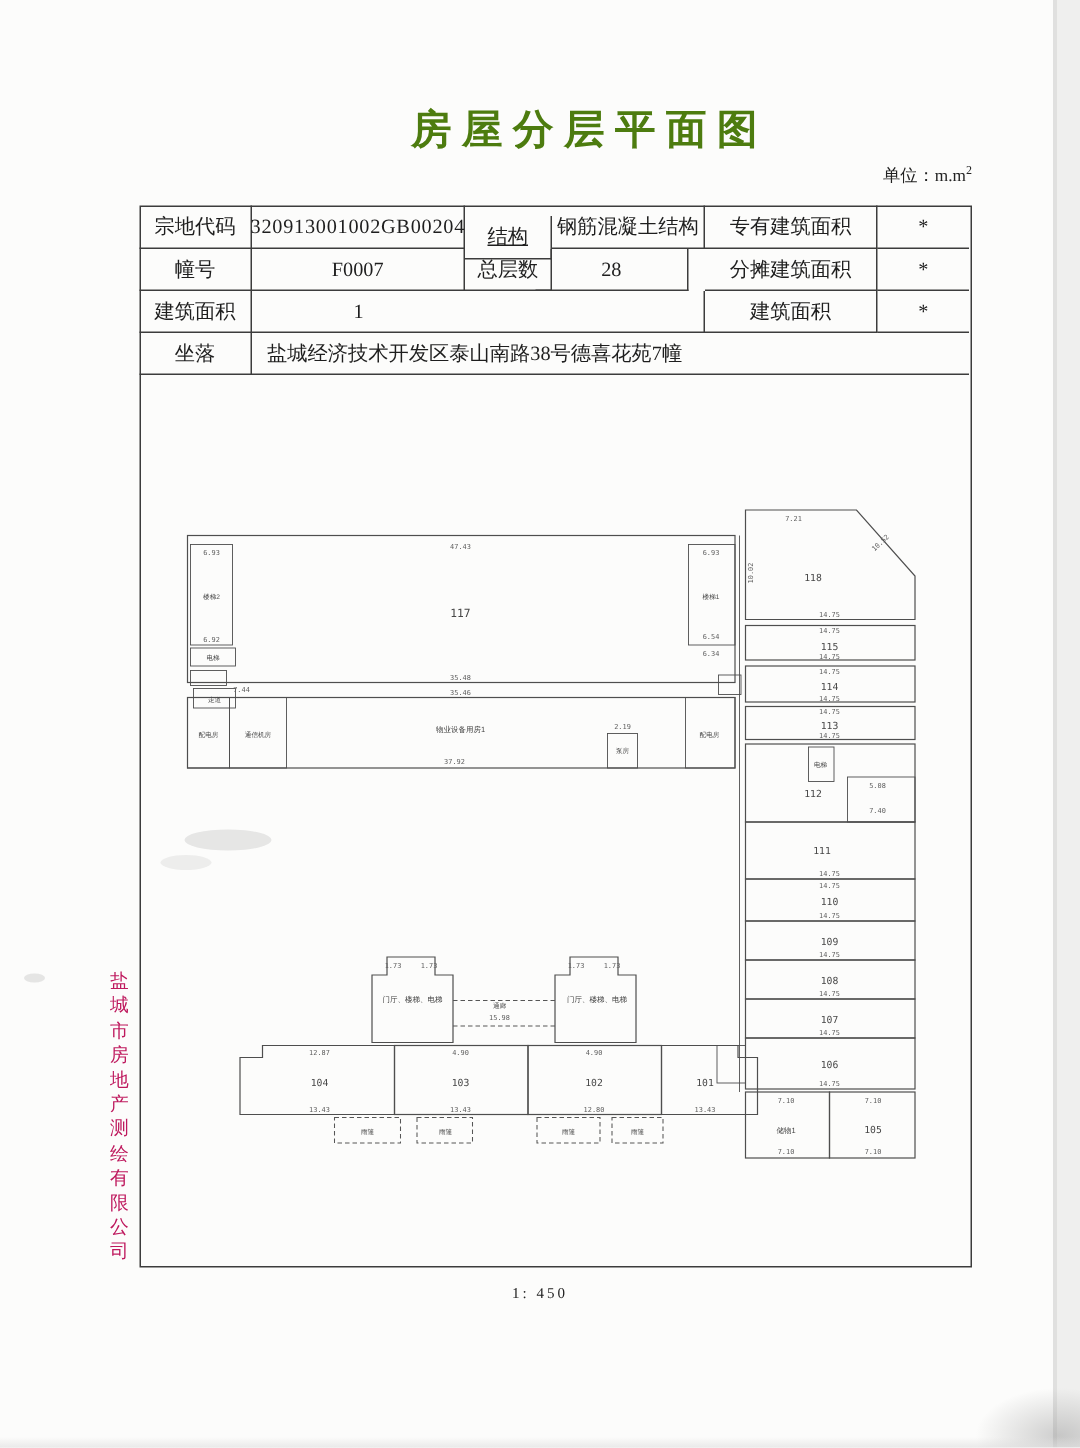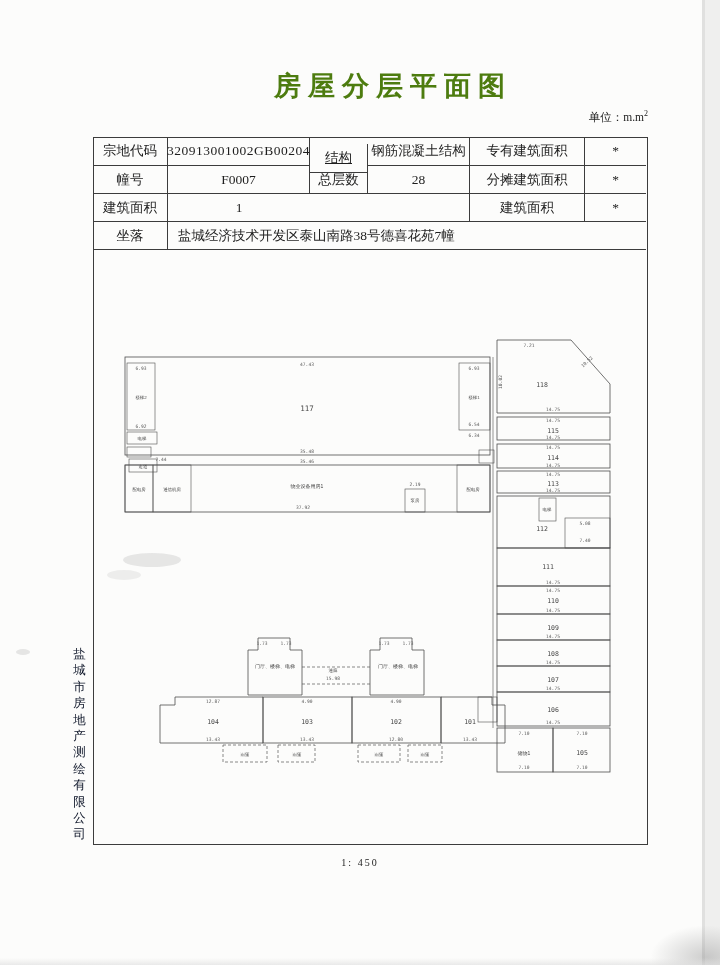--- a/index.html
+++ b/index.html
@@ -21,21 +21,21 @@
   .frame{position:absolute;left:93px;top:137px;width:555px;height:708px;border:1.6px solid #3c3c3c;box-sizing:border-box;}
 
   
   .cell{position:absolute;box-sizing:border-box;border-right:1.2px solid #3c3c3c;border-bottom:1.2px solid #3c3c3c;
         display:flex;align-items:center;justify-content:center;font-size:13.5px;color:#1e1e1e;}
   .cell.nr{border-right:none;}
   .cell.left{justify-content:flex-start;padding-left:10px;}
   .code{letter-spacing:.5px;}
 
   .company{position:absolute;left:72px;top:646px;width:15px;font-size:12.5px;line-height:16.4px;
-           word-break:break-all;text-align:center;color:#0f172a;}
+           word-break:break-all;text-align:center;color:#be185d;}
   .scale{position:absolute;left:0;top:857px;width:720px;text-align:center;font-size:10px;letter-spacing:2px;color:#222;}
 
   svg{position:absolute;left:0;top:0;}
   .w{fill:none;stroke:#4e4e4e;stroke-width:.8;}
   .w2{fill:none;stroke:#4e4e4e;stroke-width:.6;}
   .dash{fill:none;stroke:#565656;stroke-width:.7;stroke-dasharray:3,2;}
   .rm{font:6.5px "DejaVu Sans Mono",monospace;fill:#474747;text-anchor:middle;}
   .rmb{font:7.5px "DejaVu Sans Mono",monospace;fill:#474747;text-anchor:middle;}
   .cn{font:5px "Liberation Sans","DejaVu Sans",sans-serif;fill:#3f3f3f;text-anchor:middle;}
   .cns{font:4.4px "Liberation Sans","DejaVu Sans",sans-serif;fill:#4a4a4a;text-anchor:middle;}
@@ -56,21 +56,21 @@
   <div class="cell" style="left:93px;top:137px;width:75px;height:29px;">宗地代码</div>
   <div class="cell code" style="left:168px;top:137px;width:142px;height:29px;">320913001002GB00204</div>
   <div class="cell" style="left:310px;top:144px;width:58px;height:29px;text-decoration:underline;">结构</div>
   <div class="cell" style="left:470px;top:137px;width:115px;height:29px;">专有建筑面积</div>
   <div class="cell" style="left:368px;top:137px;width:102px;height:29px;">钢筋混凝土结构</div>
   <div class="cell nr" style="left:585px;top:137px;width:61px;height:29px;">*</div>
 
   <div class="cell" style="left:93px;top:166px;width:75px;height:28px;">幢号</div>
   <div class="cell" style="left:168px;top:166px;width:142px;height:28px;">F0007</div>
   <div class="cell" style="left:310px;top:166px;width:58px;height:28px;">总层数</div>
-  <div class="cell" style="left:368px;top:166px;width:102px;height:28px;text-align:center;">28</div>
+  <div class="cell" style="left:357px;top:166px;width:102px;height:28px;text-align:center;">28</div>
   <div class="cell" style="left:470px;top:166px;width:115px;height:28px;">分摊建筑面积</div>
   <div class="cell nr" style="left:585px;top:166px;width:61px;height:28px;">*</div>
 
   <div class="cell" style="left:93px;top:194px;width:75px;height:28px;">建筑面积</div>
   <div class="cell" style="left:168px;top:194px;width:302px;height:28px;justify-content:flex-start;">
       <span style="width:142px;text-align:center;">1</span>
     </div>
   <div class="cell" style="left:470px;top:194px;width:115px;height:28px;">建筑面积</div>
   <div class="cell nr" style="left:585px;top:194px;width:61px;height:28px;">*</div>
 

